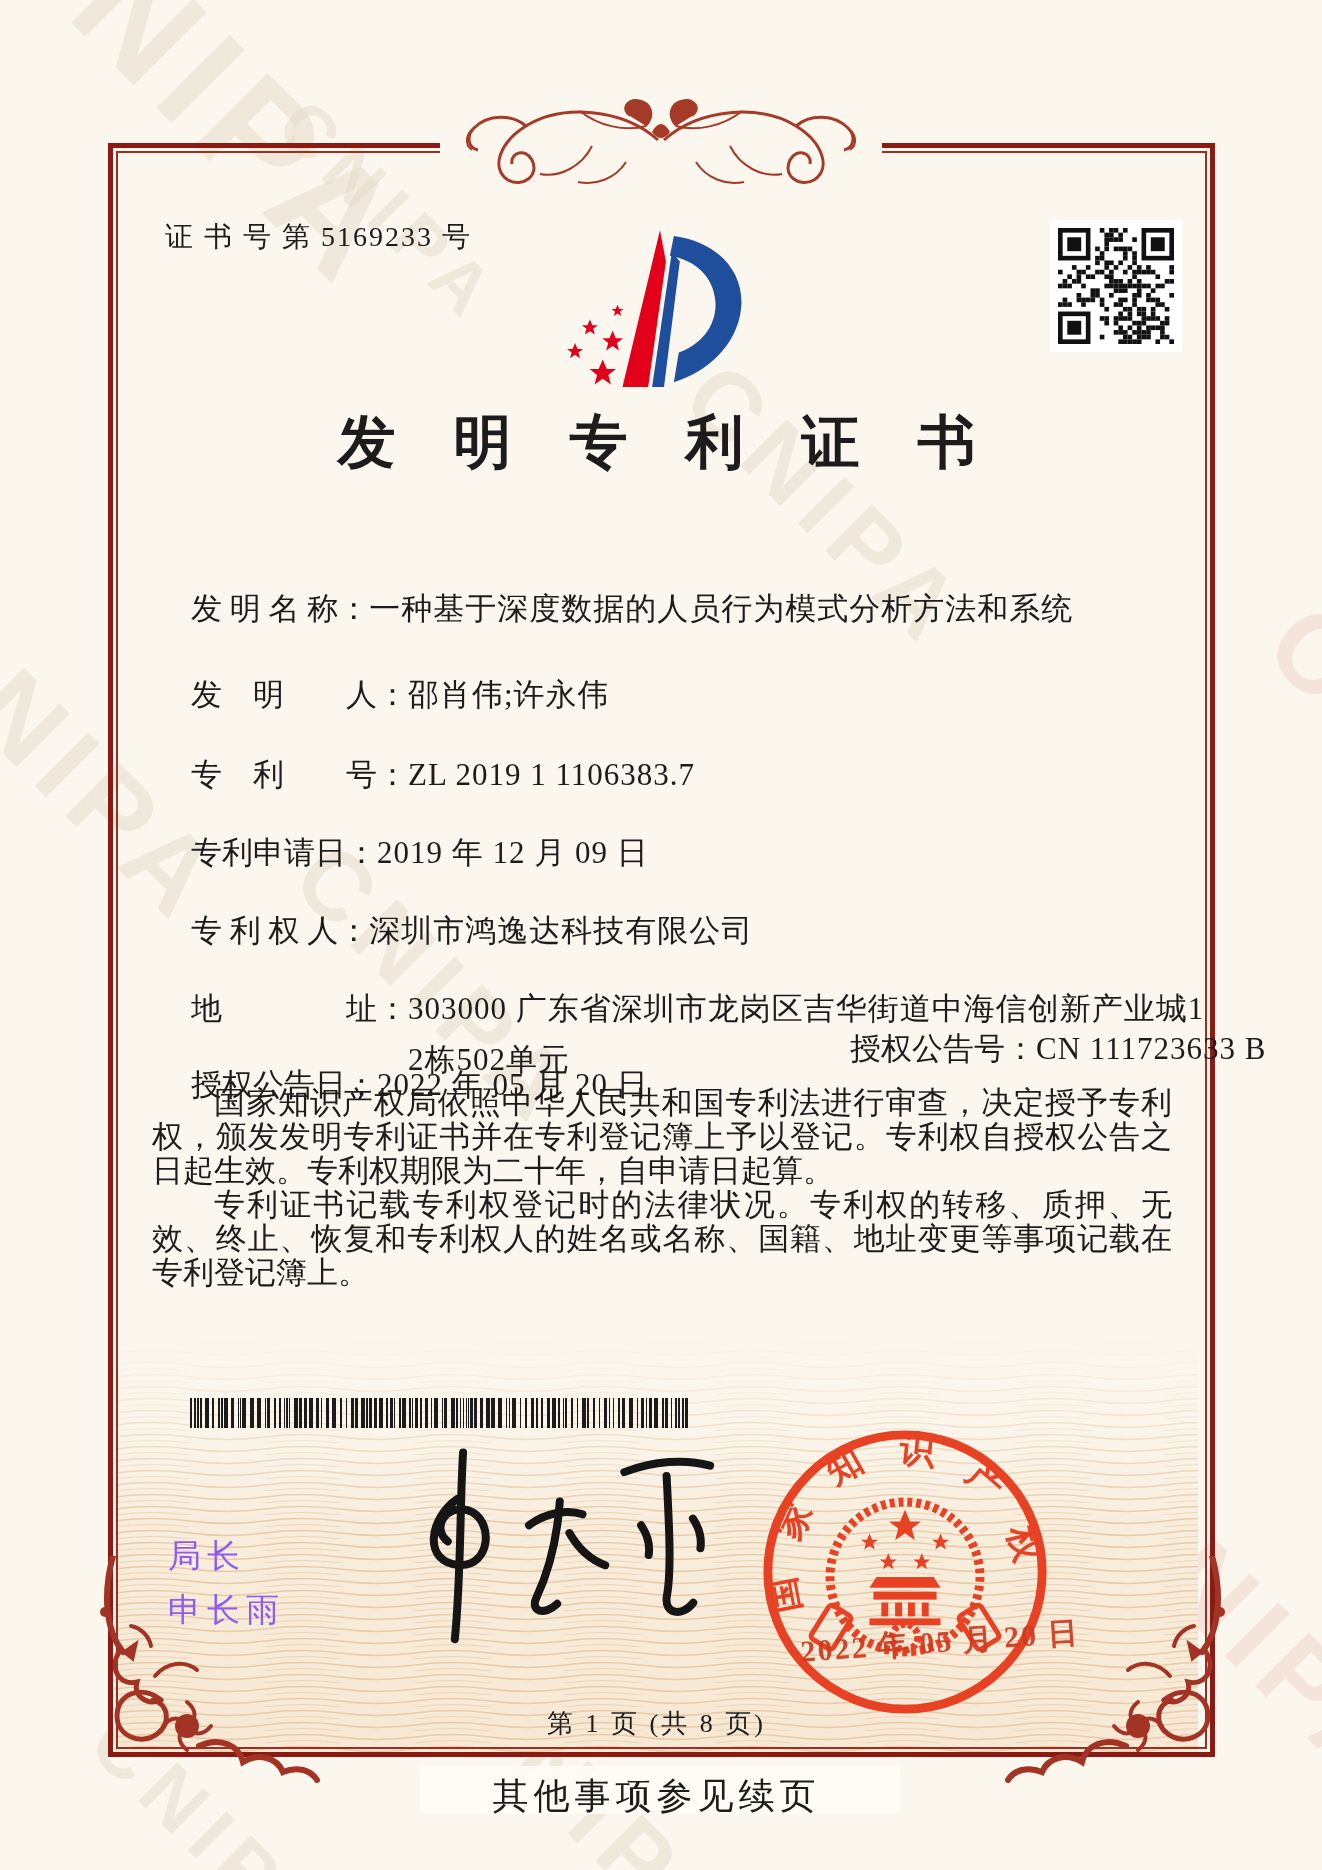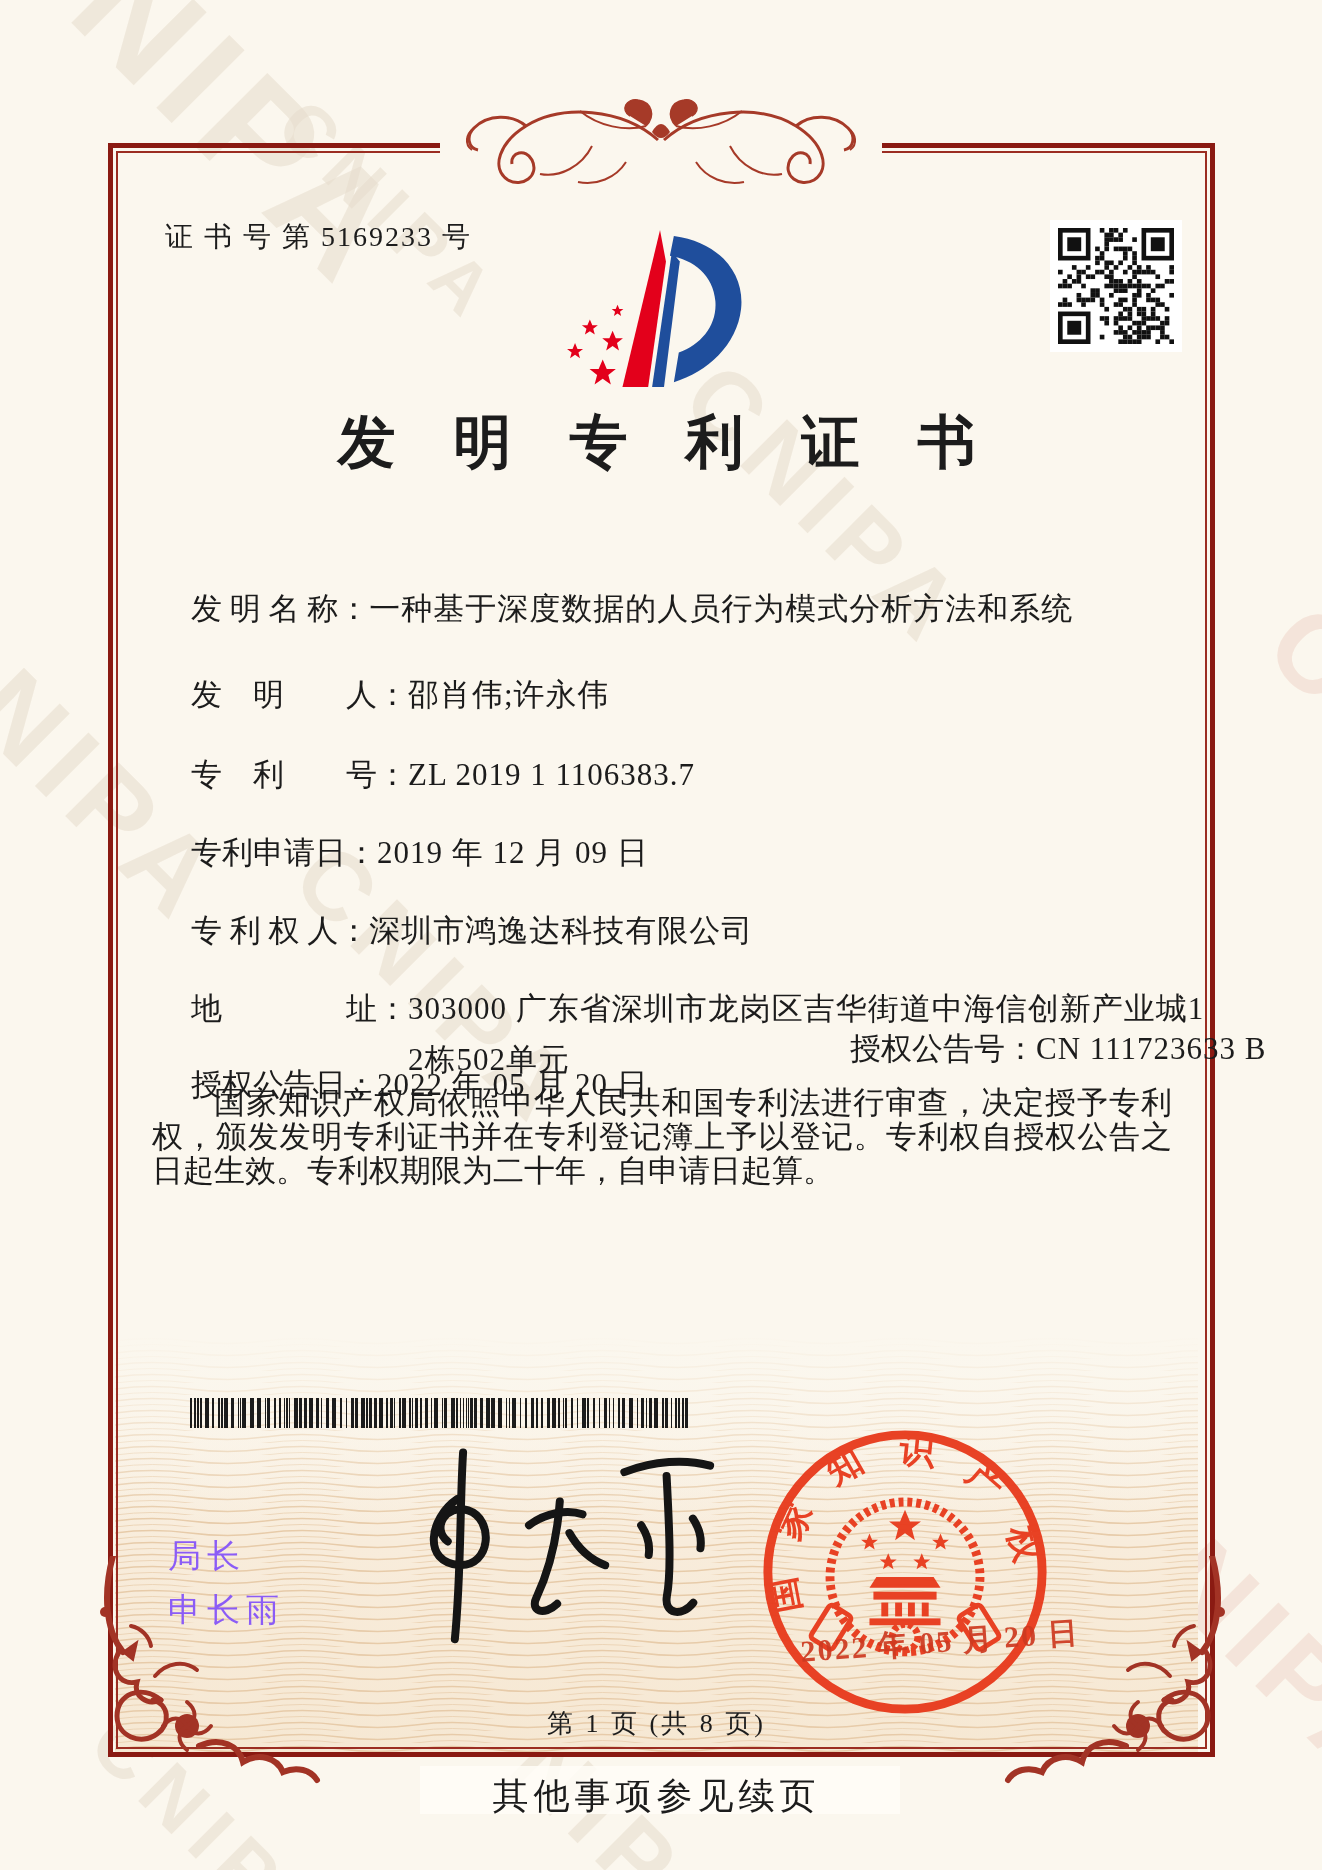--- a/index.html
+++ b/index.html
@@ -359,20 +359,21 @@
   <div class="row" style="top:952px;">
     <span class="lbl">地　　　　址：</span><span class="addr-lines"><span class="val" style="display:block;">303000 广东省深圳市龙岗区吉华街道中海信创新产业城1</span><span class="val" style="display:block;margin-top:9px;">2栋502单元</span></span>
   </div>
   <div class="row" style="top:1028px;width:1050px;">
     <span class="lbl">授权公告日：</span><span class="val">2022 年 05 月 20 日</span>
     <span class="pubno"><span class="lbl">授权公告号：</span><span class="val">CN 111723633 B</span></span>
   </div>
 
   <div class="paras">
     <p>国家知识产权局依照中华人民共和国专利法进行审查，决定授予专利权，颁发发明专利证书并在专利登记簿上予以登记。专利权自授权公告之日起生效。专利权期限为二十年，自申请日起算。</p>
+    <p>专利证书记载专利权登记时的法律状况。专利权的转移、质押、无效、终止、恢复和专利权人的姓名或名称、国籍、地址变更等事项记载在专利登记簿上。</p>
   </div>
 
   <svg class="barcode" id="barcode-svg" width="505" height="30">
       <rect x="0" y="0" width="2" height="30" fill="#1b1b1b"></rect>
       <rect x="4" y="0" width="2" height="30" fill="#1b1b1b"></rect>
       <rect x="7" y="0" width="2" height="30" fill="#1b1b1b"></rect>
       <rect x="10" y="0" width="2" height="30" fill="#1b1b1b"></rect>
       <rect x="15" y="0" width="4" height="30" fill="#1b1b1b"></rect>
       <rect x="22" y="0" width="2" height="30" fill="#1b1b1b"></rect>
       <rect x="28" y="0" width="2" height="30" fill="#1b1b1b"></rect>

